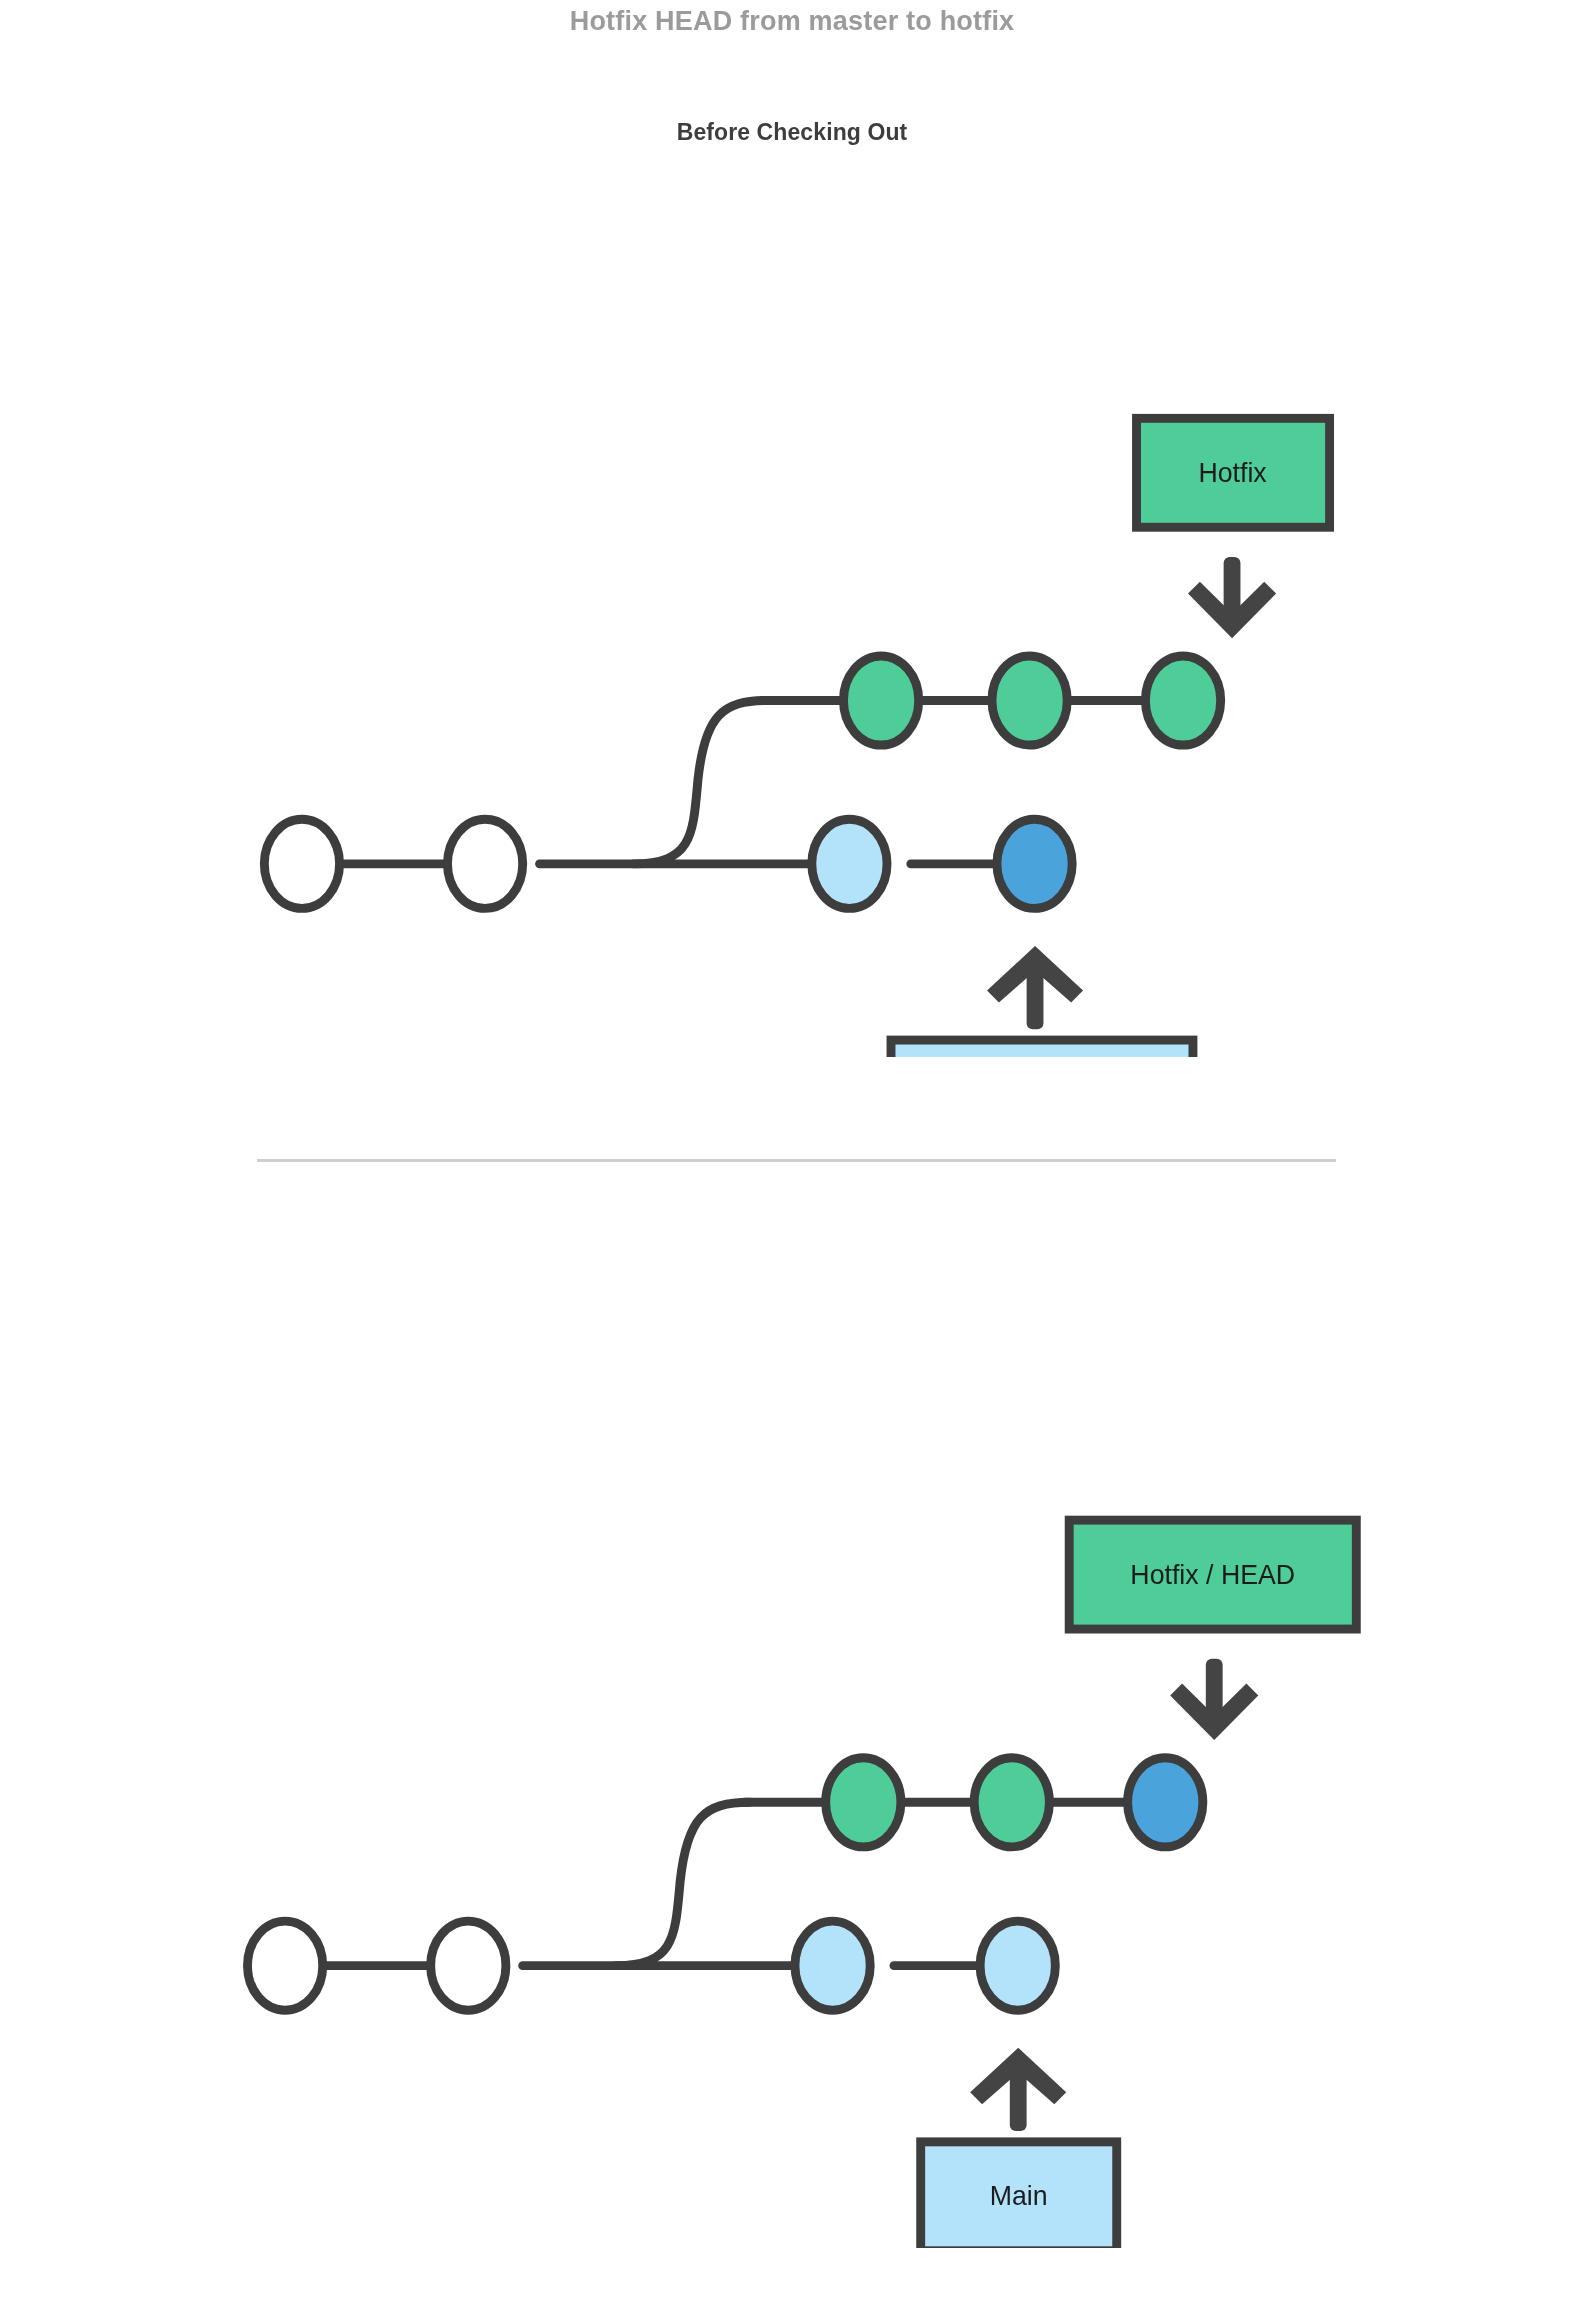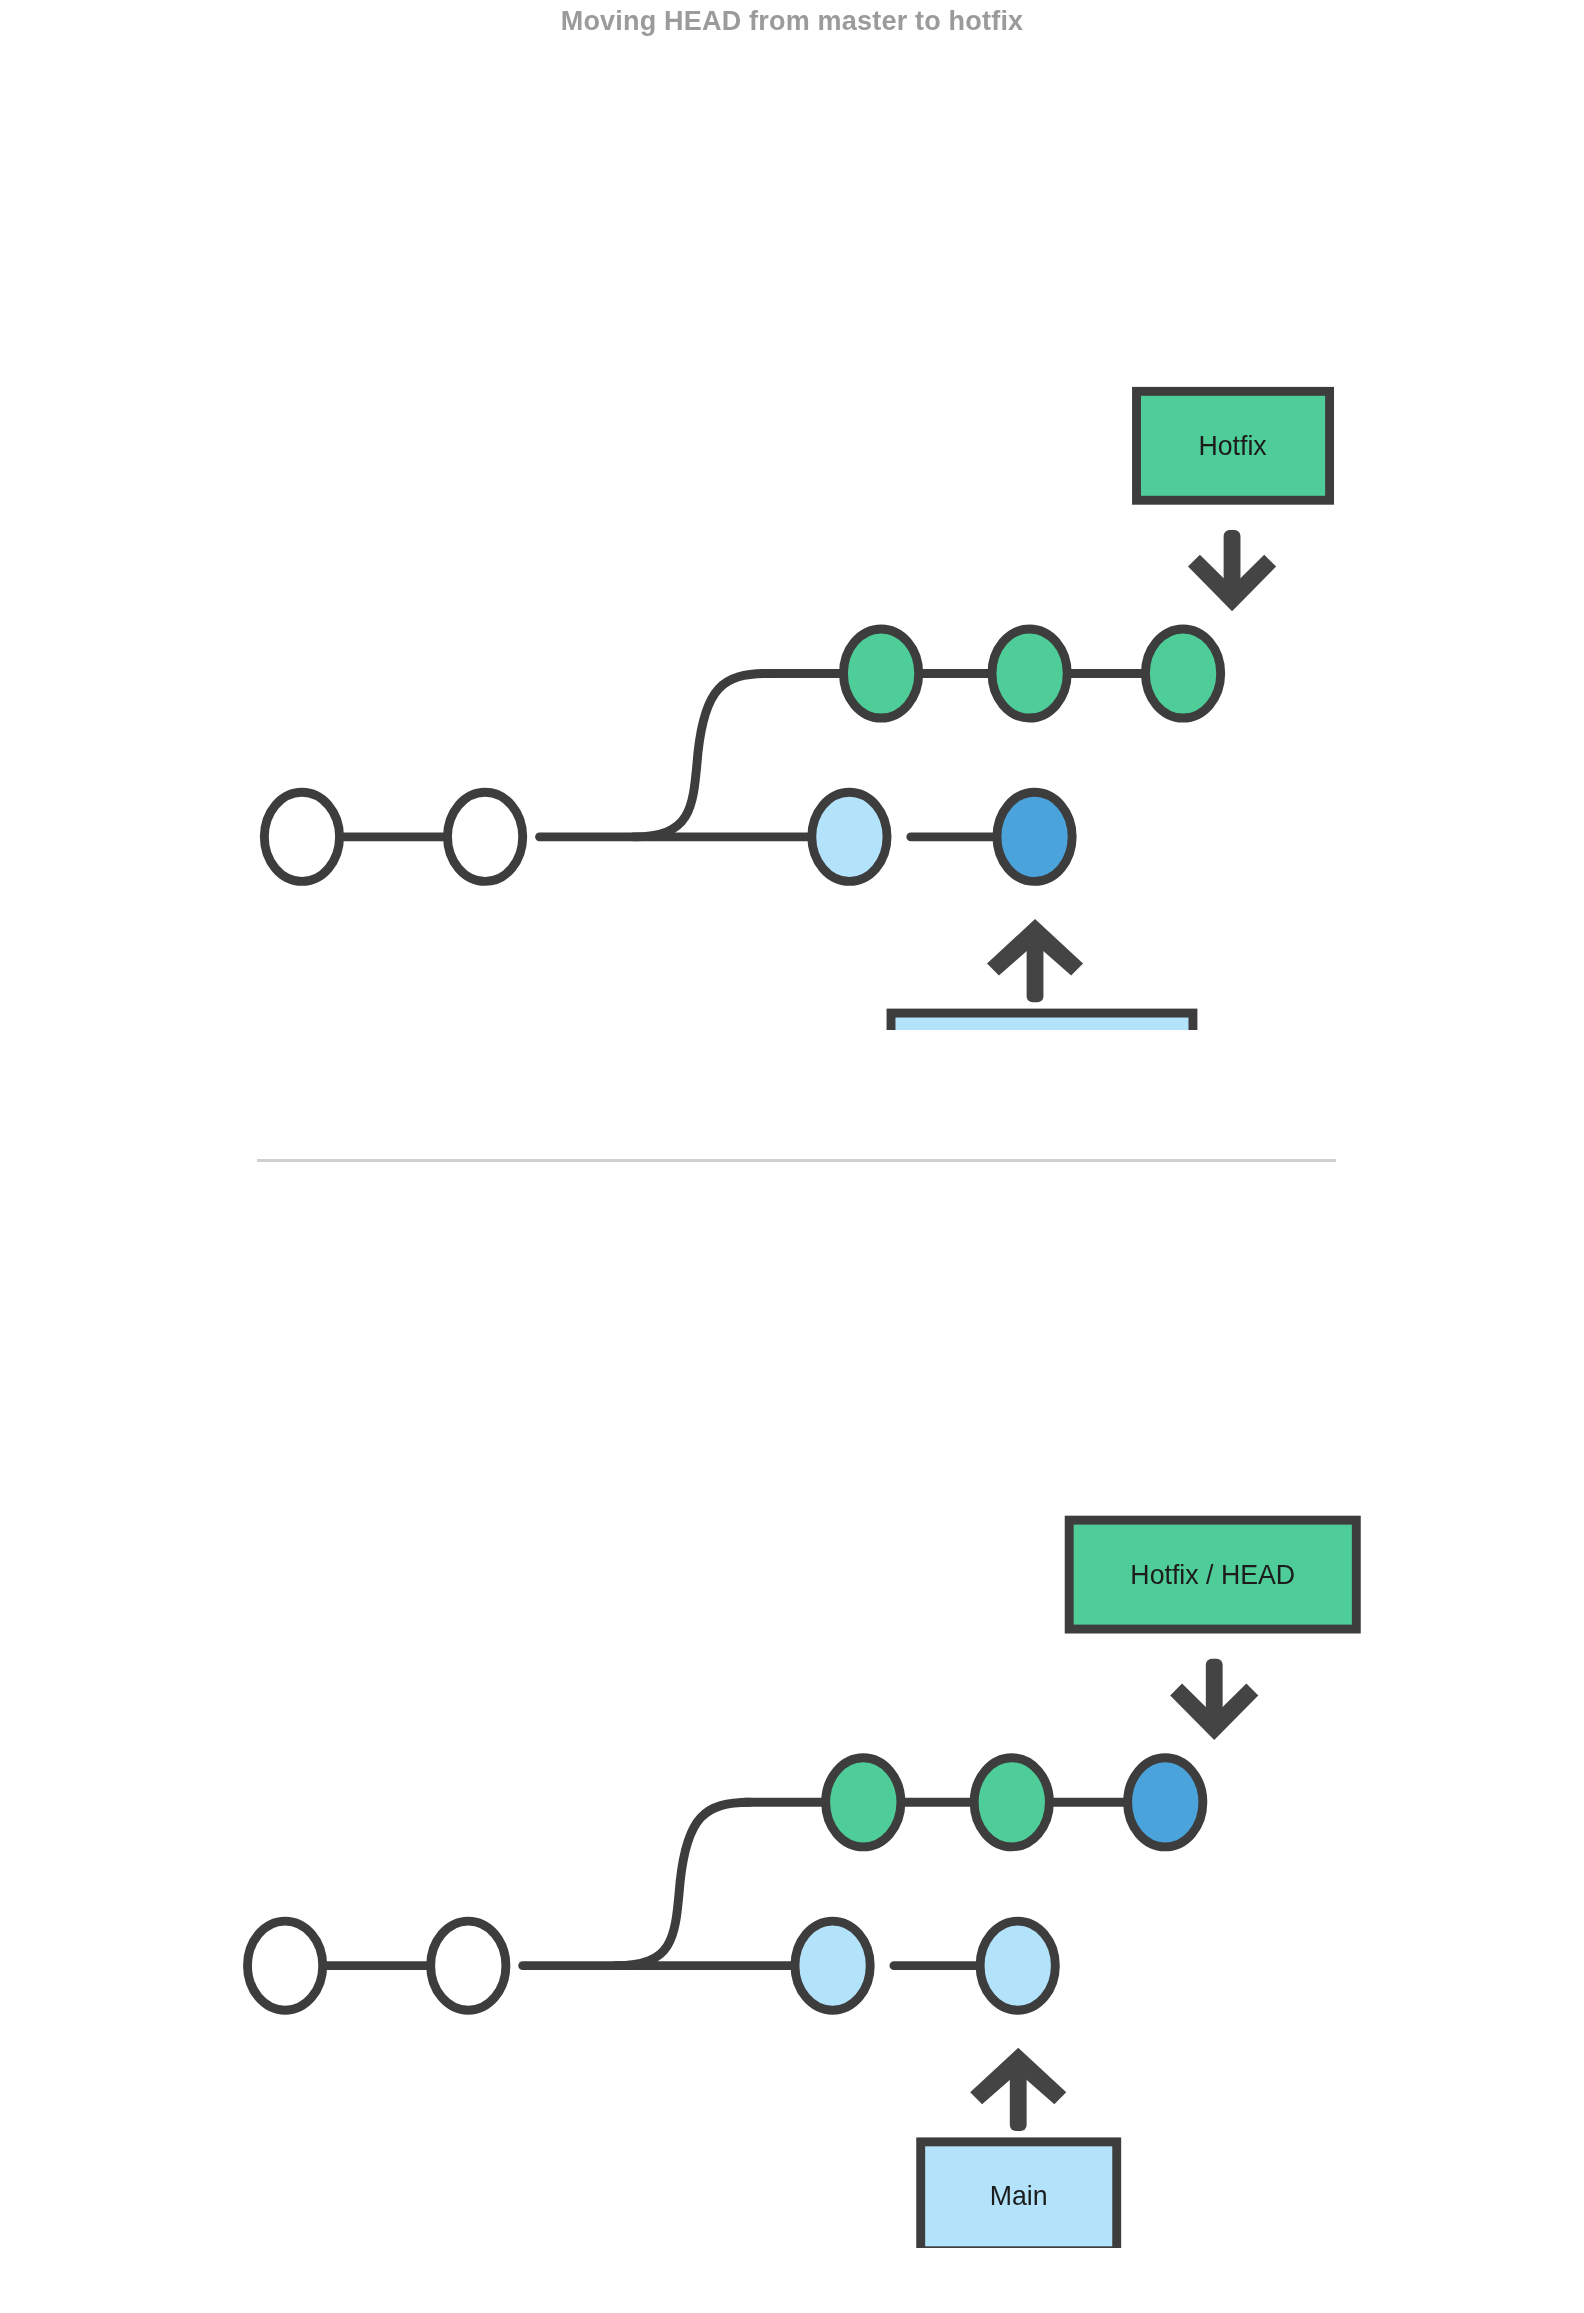--- a/index.html
+++ b/index.html
@@ -64,23 +64,24 @@
     font-family: "Liberation Sans", sans-serif;
     font-size: 27px;
     fill: #1c1c1c;
     text-anchor: middle;
     dominant-baseline: middle;
   }
 </style>
 </head>
 <body>
 
-<div class="page-title">Moving HEAD from master to hotfix</div>
+<div class="page-title">Hotfix HEAD from master to hotfix</div>
 
 <div class="section" id="section-before">
+  <div class="section-heading">Before Checking Out</div>
 
   <div class="diagram-wrap">
     <svg width="1584" height="911" viewBox="0 0 1600 920">
 
       <line class="edge" x1="305" y1="725" x2="485" y2="725"></line>
       <line class="edge" x1="545" y1="725" x2="860" y2="725"></line>
       <line class="edge" x1="920" y1="725" x2="1010" y2="725"></line>
 
       <line class="edge" x1="770" y1="560" x2="860" y2="560"></line>
       <line class="edge" x1="920" y1="560" x2="1010" y2="560"></line>

